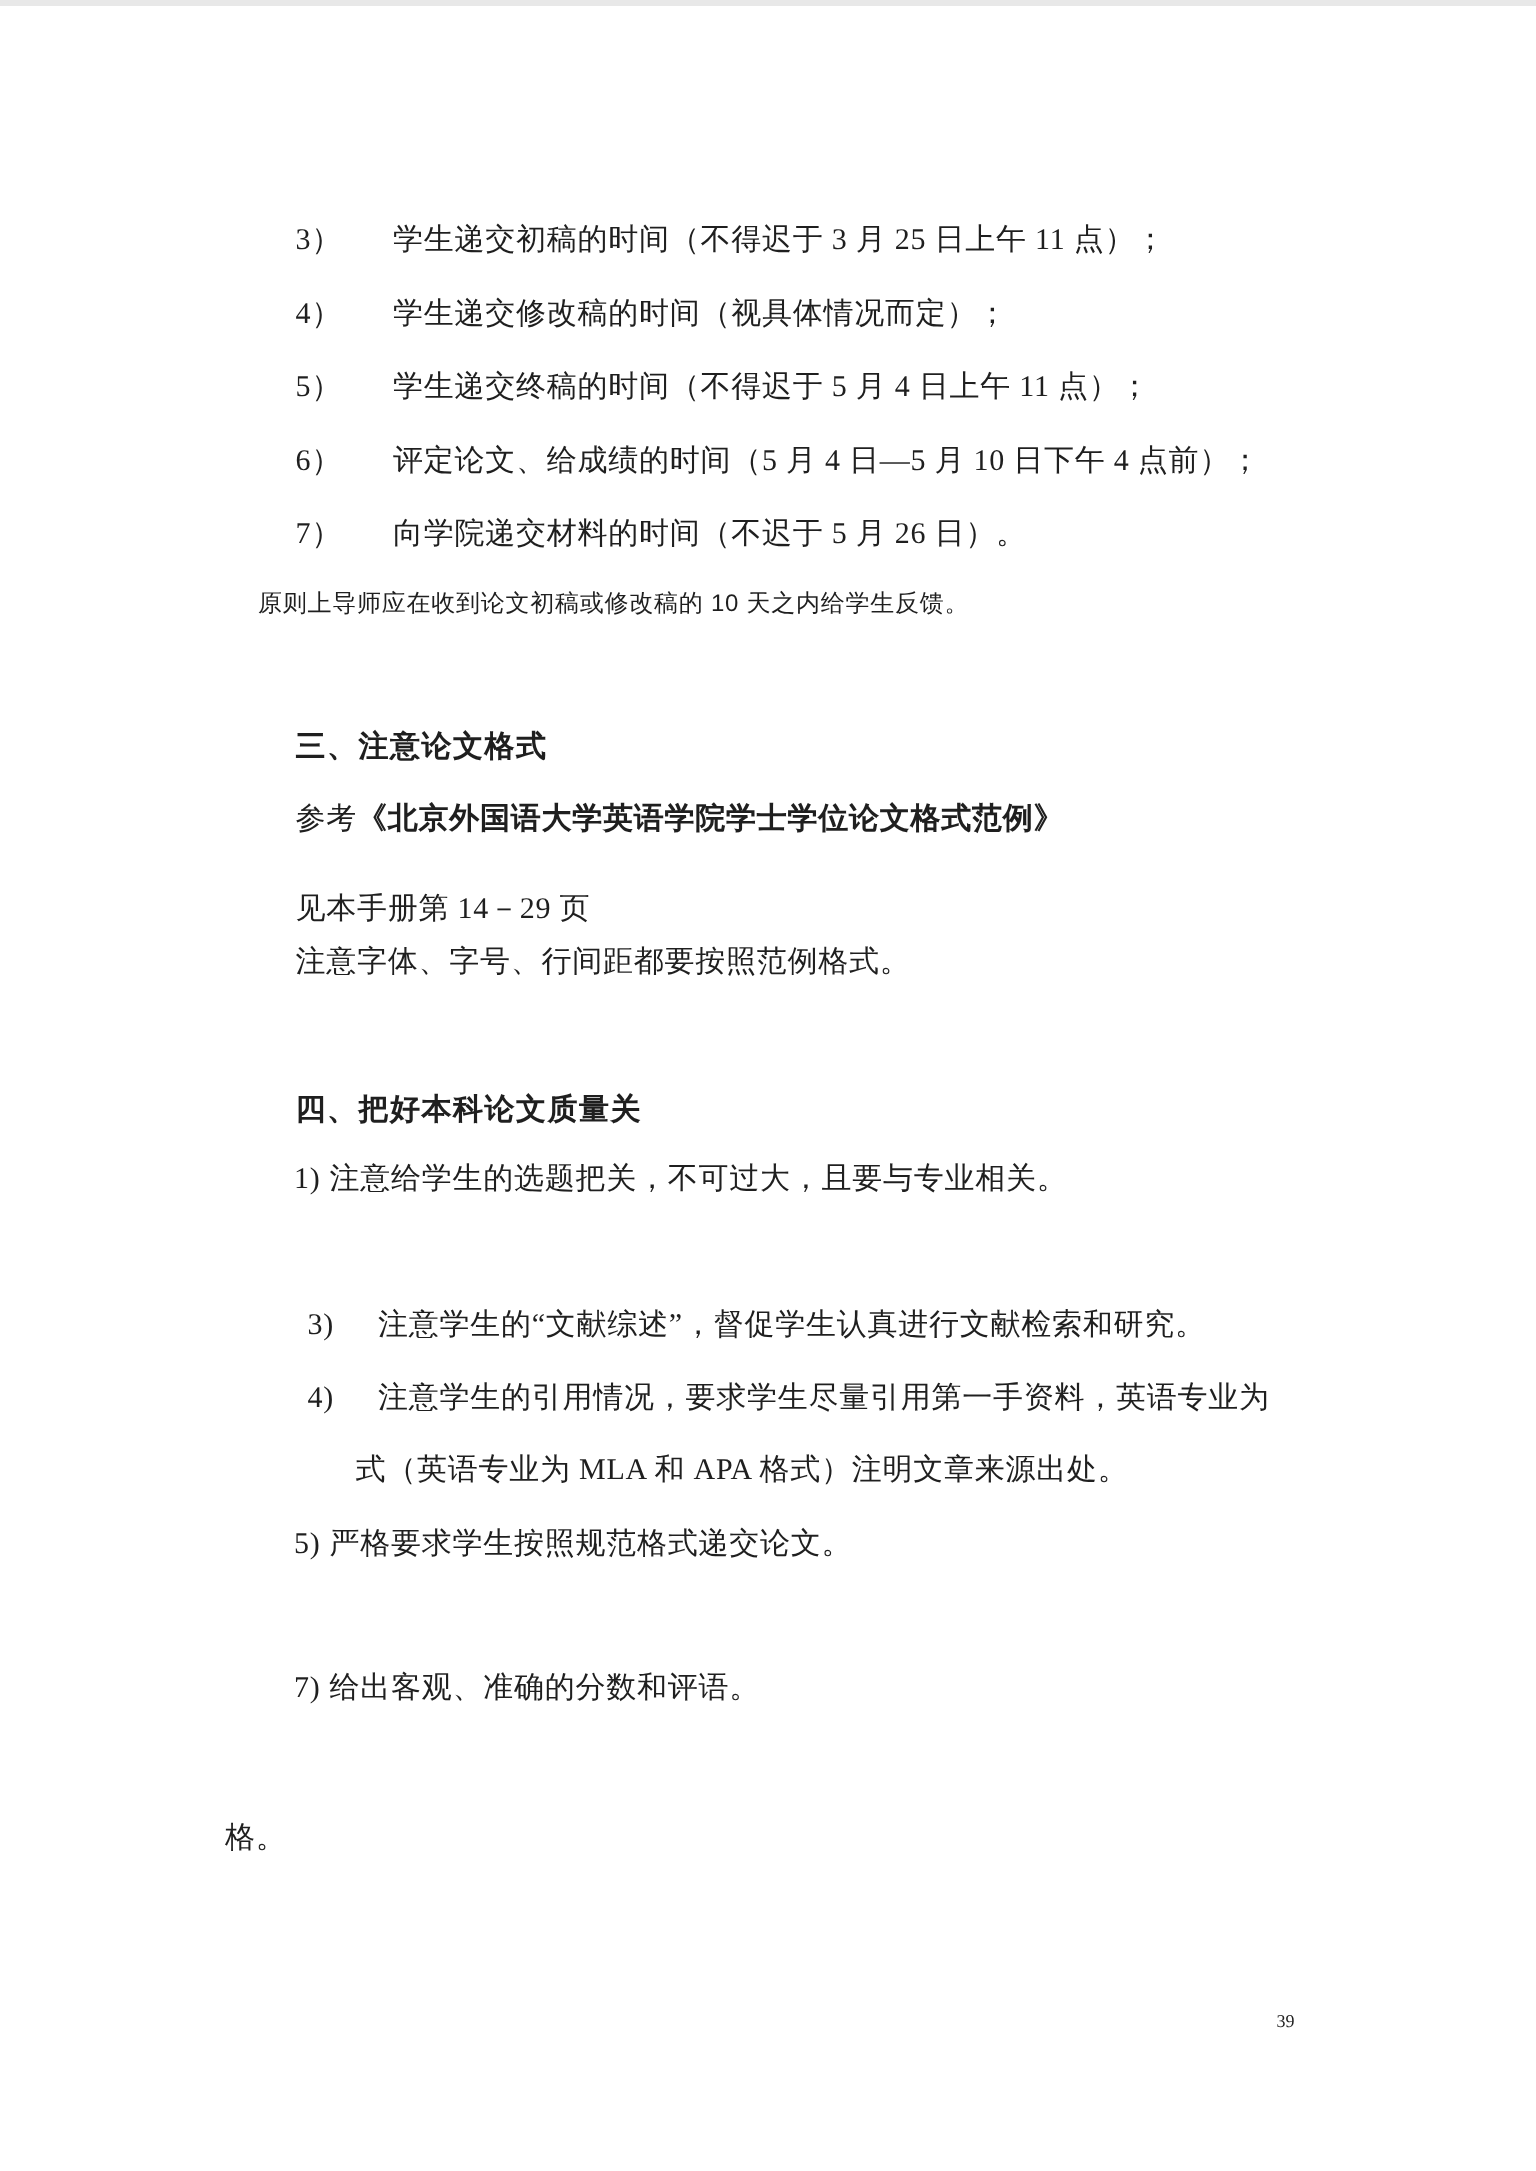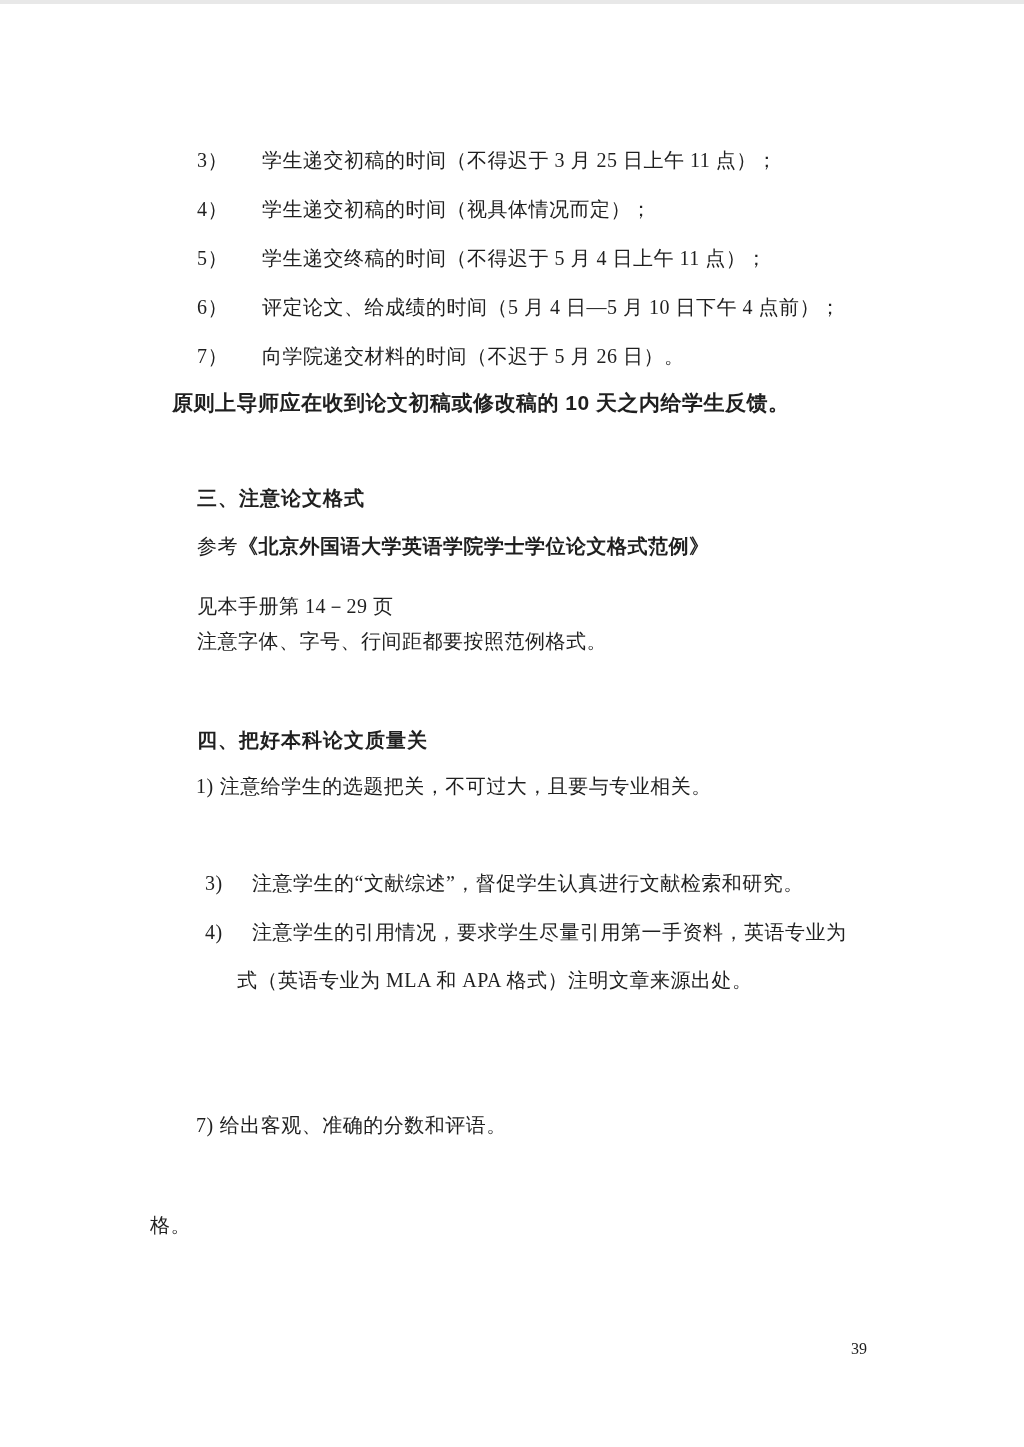--- a/index.html
+++ b/index.html
@@ -27,48 +27,48 @@
   
   .list1 { left: 197px; }
   .list1 .num { display: inline-block; width: 65px; }
   
   .tabbed .num { display: inline-block; width: 47px; }
   
   .tight .num { margin-right: 6px; }
   .bold-note {
     left: 172px;
     font-family: "Liberation Sans", "DejaVu Sans", sans-serif;
-    font-weight: bold;
-    font-size: 21px;
+    font-weight: normal;
+    font-size: 16px;
     letter-spacing: 0.5px;
   }
   .heading {
     left: 197px;
     font-weight: bold;
     letter-spacing: 1px;
   }
   .ref-title { font-weight: bold; }
   .page-number {
     position: absolute;
     left: 851px;
     top: 1336px;
-    font-size: 16px;
+    font-size: 12px;
     letter-spacing: 0;
   }
 </style>
 </head>
 <body>
 
 <div class="page">
 
   <div class="line list1" style="top:142px">
     <span class="num">3）</span><span>学生递交初稿的时间（不得迟于 3 月 25 日上午 11 点）；</span>
   </div>
   <div class="line list1" style="top:191px">
-    <span class="num">4）</span><span>学生递交初稿的时间（视具体情况而定）；</span>
+    <span class="num">4）</span><span>学生递交修改稿的时间（视具体情况而定）；</span>
   </div>
   <div class="line list1" style="top:240px">
     <span class="num">5）</span><span>学生递交终稿的时间（不得迟于 5 月 4 日上午 11 点）；</span>
   </div>
   <div class="line list1" style="top:289px">
     <span class="num">6）</span><span>评定论文、给成绩的时间（5 月 4 日—5 月 10 日下午 4 点前）；</span>
   </div>
   <div class="line list1" style="top:338px">
     <span class="num">7）</span><span>向学院递交材料的时间（不迟于 5 月 26 日）。</span>
   </div>
@@ -87,20 +87,23 @@
   <div class="line tight" style="left:196px; top:768px">
     <span class="num">1)</span><span>注意给学生的选题把关，不可过大，且要与专业相关。</span>
   </div>
   <div class="line tabbed" style="left:205px; top:865px">
     <span class="num">3)</span><span>注意学生的“文献综述”，督促学生认真进行文献检索和研究。</span>
   </div>
   <div class="line tabbed" style="left:205px; top:914px">
     <span class="num">4)</span><span>注意学生的引用情况，要求学生尽量引用第一手资料，英语专业为</span>
   </div>
   <div class="line" style="left:237px; top:962px">式（英语专业为 MLA 和 APA 格式）注明文章来源出处。</div>
+  <div class="line tight" style="left:196px; top:1011px">
+    <span class="num">5)</span><span>严格要求学生按照规范格式递交论文。</span>
+  </div>
   <div class="line tight" style="left:196px; top:1107px">
     <span class="num">7)</span><span>给出客观、准确的分数和评语。</span>
   </div>
   <div class="line" style="left:150px; top:1207px">格。</div>
 
   <div class="page-number">39</div>
 
 </div>
 
 </body></html>

